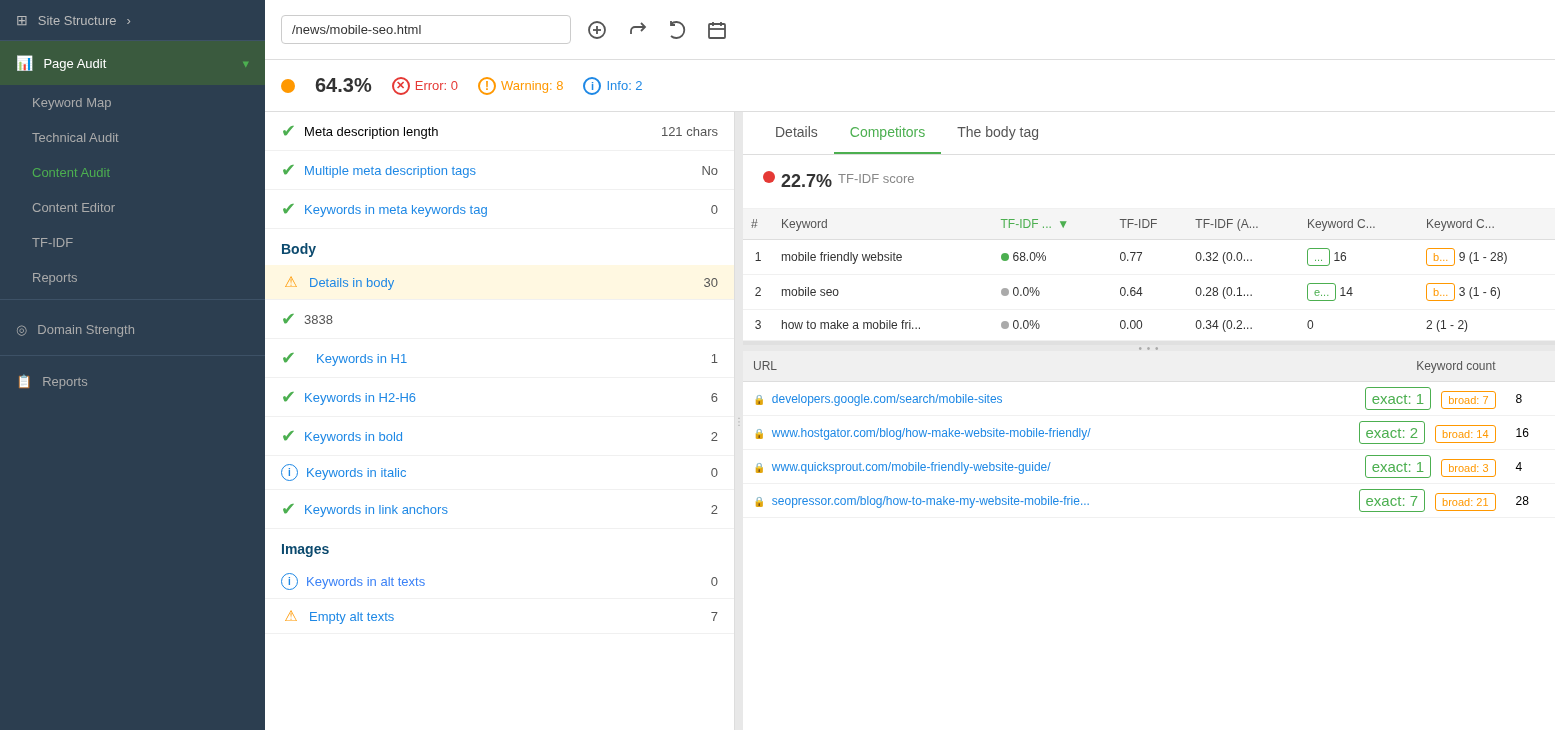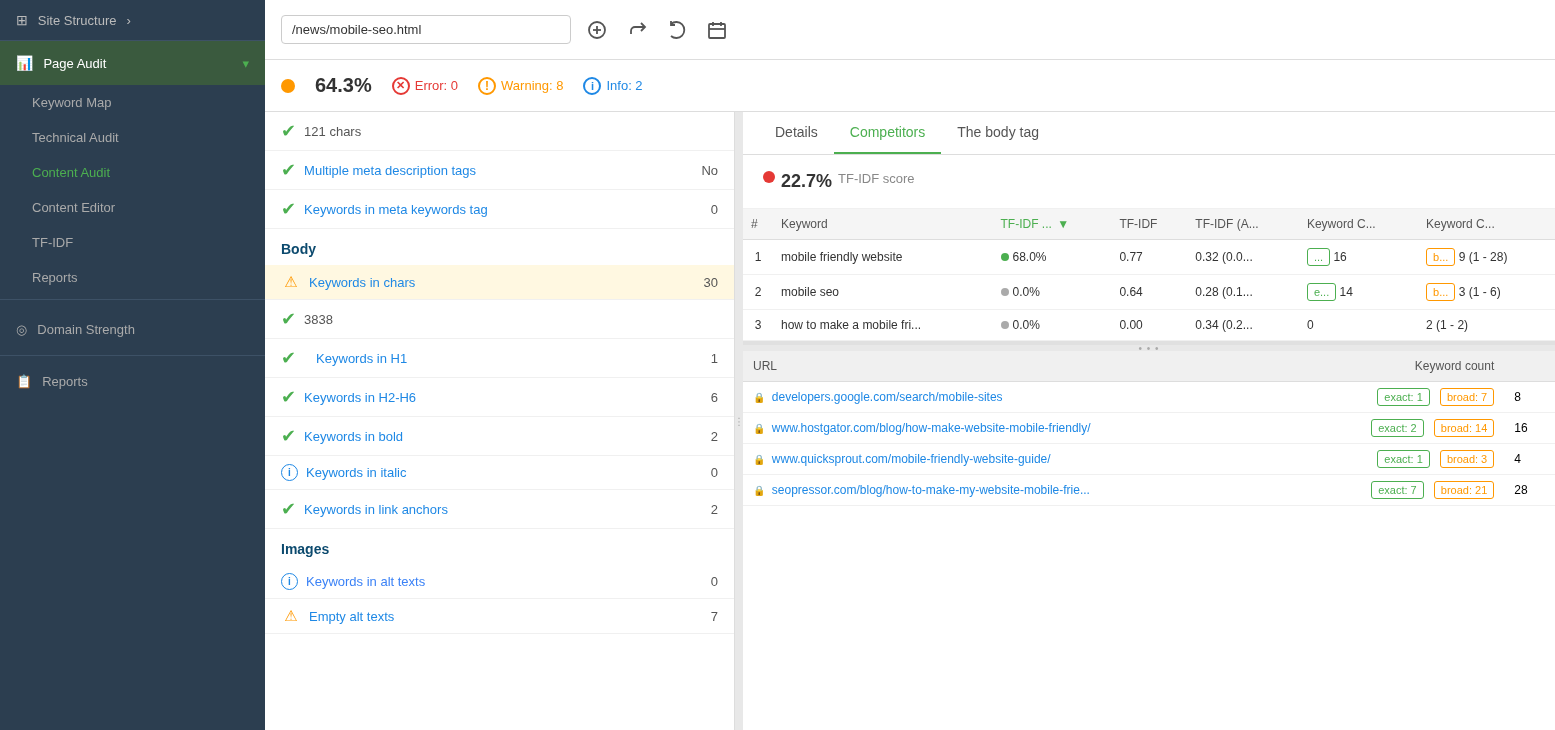--- a/index.html
+++ b/index.html
@@ -58,21 +58,21 @@
     .data-table td { padding: 8px 8px; border-bottom: 1px solid #f0f0f0; color: #333; }
     .keyword-btn { padding: 2px 6px; border: 1.5px solid; border-radius: 3px; font-size: 11px; cursor: pointer; background: none; }
     .keyword-btn.green { border-color: #4caf50; color: #4caf50; }
     .keyword-btn.orange { border-color: #ff9800; color: #ff9800; }
 
     
     .url-table { width: 100%; border-collapse: collapse; font-size: 12px; }
     .url-table th { background: #f0f0f0; padding: 8px 10px; text-align: left; border-bottom: 1px solid #ddd; color: #555; font-weight: 500; }
     .url-table td { padding: 8px 10px; border-bottom: 1px solid #f0f0f0; }
     .url-link { color: #1e88e5; text-decoration: none; cursor: pointer; }
-    .exact-badge { padding: 2px 6px; border: 1.5px solid #4caf50; border-radius: 3px; font-size: 11px; color: #4caf50; background: none; }
+    .exact-badge { padding: 2px 6px; border: 1.5px solid #4caf50; border-radius: 3px; font-size: 15px; color: #4caf50; background: none; }
     .broad-badge { padding: 2px 6px; border: 1.5px solid #ff9800; border-radius: 3px; font-size: 11px; color: #ff9800; background: none; }
 
     .divider-handle { width: 8px; background: #e8e8e8; cursor: col-resize; display: flex; align-items: center; justify-content: center; color: #aaa; font-size: 10px; flex-shrink: 0; }
     .section-divider { height: 6px; background: #e8e8e8; cursor: row-resize; display: flex; align-items: center; justify-content: center; }
     .three-dots { color: #aaa; font-size: 10px; letter-spacing: 1px; }
   </style>
 </head>
 <body>
 
 <div class="sidebar">
@@ -177,20 +177,21 @@
     </div>
   </div>
 
   <div class="content-area">
 
     <div class="left-panel">
 
       <div class="audit-row">
         <span class="icon-check check-circle">✔</span>
         <span class="audit-row" style="flex:1;padding:0;border:none;">
+          <span style="flex:1;margin-left:8px;">Meta description length</span>
           <span class="value">121 chars</span>
         </span>
       </div>
 
       <div class="audit-row">
         <span class="check-circle" style="color:#4caf50;font-size:18px;">✔</span>
         <span style="flex:1;margin-left:8px;color:#1e88e5;cursor:pointer;">Multiple meta description tags</span>
         <span class="value">No</span>
       </div>
 
@@ -199,21 +200,21 @@
         <span style="flex:1;margin-left:8px;color:#1e88e5;cursor:pointer;">Keywords in meta keywords tag</span>
         <span class="value">0</span>
       </div>
 
       <div class="audit-section-header">
         <span>Body</span>
       </div>
 
       <div class="audit-row highlighted">
         <span style="color:#ff9800;font-size:15px;width:20px;text-align:center;">⚠</span>
-        <span style="flex:1;margin-left:8px;color:#1e88e5;cursor:pointer;">Keywords in chars</span>
+        <span style="flex:1;margin-left:8px;color:#1e88e5;cursor:pointer;">Details in body</span>
         <span class="value">30</span>
       </div>
 
       <div class="audit-row">
         <span class="check-circle" style="color:#4caf50;font-size:18px;">✔</span>
         <span class="value">3838</span>
       </div>
 
       <div class="audit-row">
         <span class="check-circle" style="color:#4caf50;font-size:18px;">✔</span>

